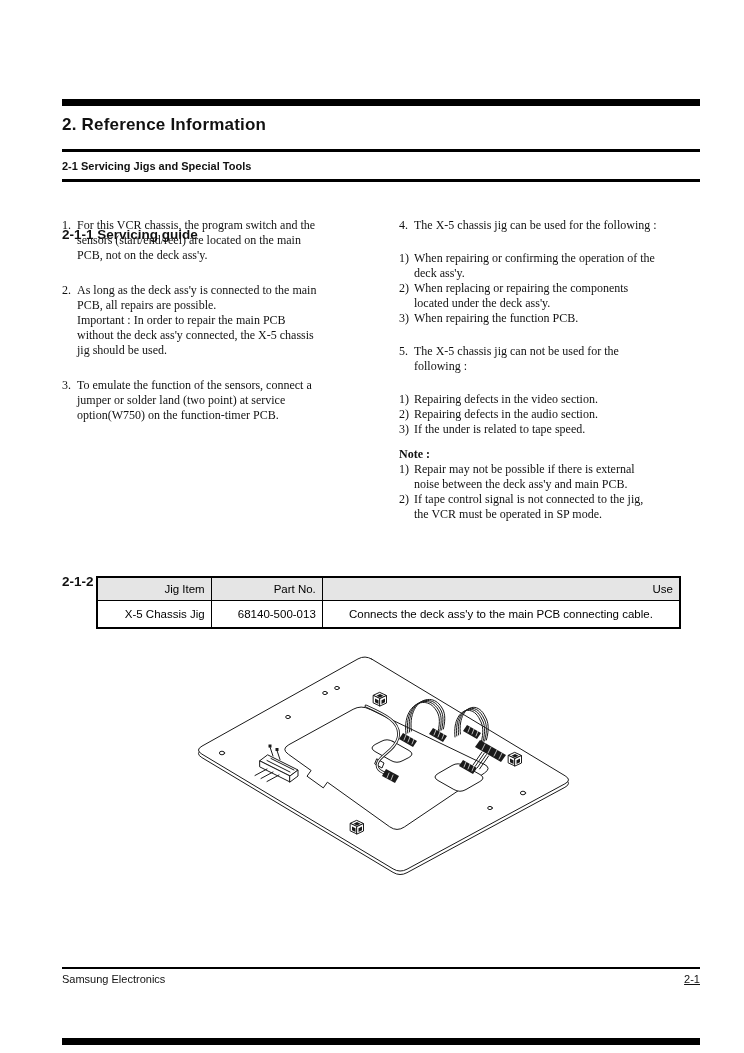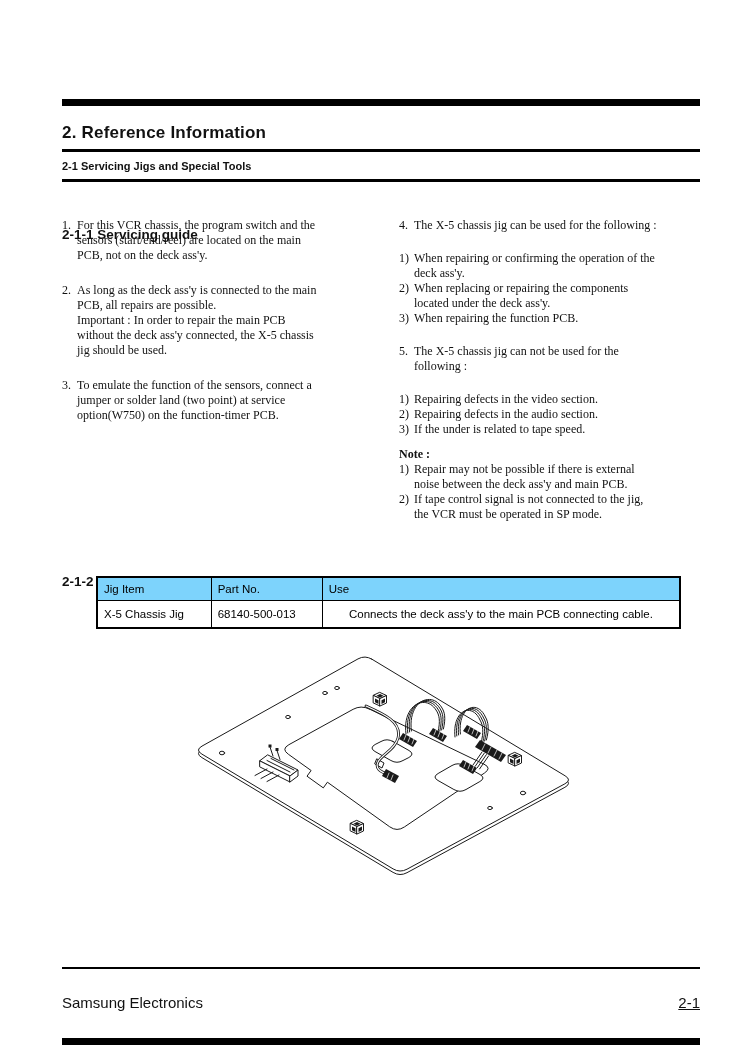--- a/index.html
+++ b/index.html
@@ -5,48 +5,48 @@
   html,body{margin:0;padding:0;background:#ffffff;}
   .page{position:relative;width:744px;height:1053px;background:#ffffff;overflow:hidden;
         font-family:"Liberation Serif", serif;color:#111;}
   .bar{position:absolute;left:62px;width:638px;background:#000;}
   .top-bar{top:99px;height:7px;}
   .bottom-bar{top:1038px;height:7px;}
   .rule{position:absolute;left:62px;width:638px;background:#000;}
   .rule1{top:149px;height:3px;}
   .rule2{top:179px;height:3px;}
   .footer-rule{position:absolute;left:62px;width:638px;top:967px;height:2px;background:#000;}
-  .h1{position:absolute;left:62px;top:121px;font-family:"Liberation Sans",sans-serif;
+  .h1{position:absolute;left:62px;top:113px;font-family:"Liberation Sans",sans-serif;
       font-weight:bold;font-size:17px;line-height:24px;letter-spacing:0.2px;}
   .h2{position:absolute;left:62px;top:155px;font-family:"Liberation Sans",sans-serif;
       font-weight:bold;font-size:11px;line-height:22px;}
   .h3{position:absolute;left:62px;font-family:"Liberation Sans",sans-serif;
       font-weight:bold;font-size:13.5px;line-height:18px;margin-top:36px;}
   .h3a{top:190px;}
   .h3b{top:537px;}
   .col{position:absolute;top:218px;font-size:12px;line-height:15px;}
   .left-col{left:62px;width:330px;}
   .right-col{left:399px;width:314px;}
   .gitem{display:flex;}
   .left-col .gitem{margin-bottom:20px;}
   .right-col .gitem.gap{margin-top:18px;}
   .marker{width:15px;flex:0 0 15px;}
   .gtext{white-space:pre-line;flex:1;}
   .note-label{font-weight:bold;margin-top:10px;}
   table.jig{position:absolute;left:96px;top:576px;width:585px;border-collapse:collapse;
       font-family:"Liberation Sans",sans-serif;font-size:11.5px;color:#000;table-layout:fixed;}
   table.jig th, table.jig td{border:1px solid #000;font-weight:normal;padding:0 6px;}
   table.jig{border:2px solid #000;}
-  table.jig th{height:22px;background:#7dd3fc;text-align:left;}
-  table.jig td{height:26px;text-align:left;}
+  table.jig th{height:22px;background:#e5e5e5;text-align:right;}
+  table.jig td{height:26px;text-align:right;}
   table.jig td.use-cell{text-align:center;}
   .c1{width:113px;} .c2{width:110px;} .c3{width:354px;}
   .figure{position:absolute;left:170px;top:642px;}
-  .footer-text{position:absolute;top:994px;font-family:"Liberation Sans",sans-serif;
-      font-size:15px;color:#111;}
+  .footer-text{position:absolute;top:973px;font-family:"Liberation Sans",sans-serif;
+      font-size:11px;color:#111;}
   .footer-left{left:62px;}
   .footer-right{left:62px;width:638px;text-align:right;text-decoration:underline;}
 </style>
 </head>
 <body>
 
 <div class="page">
 
   <div class="bar top-bar"></div>
 

